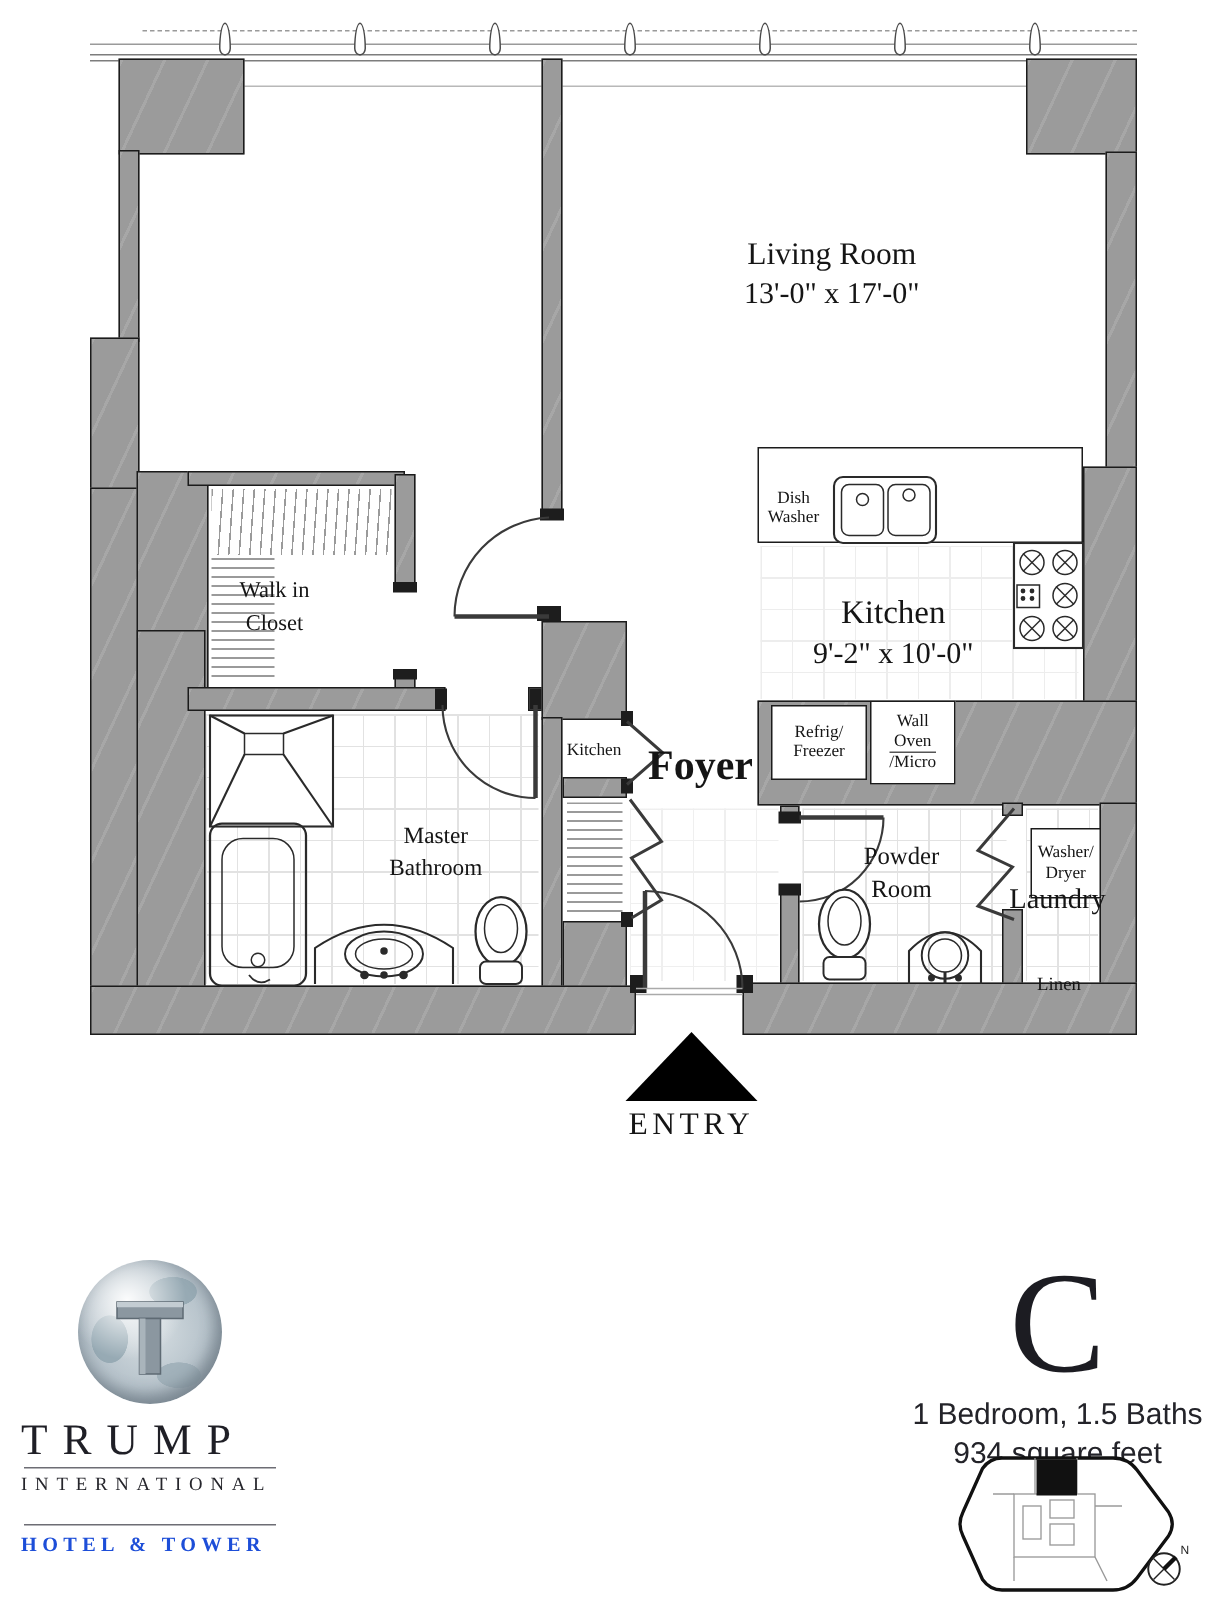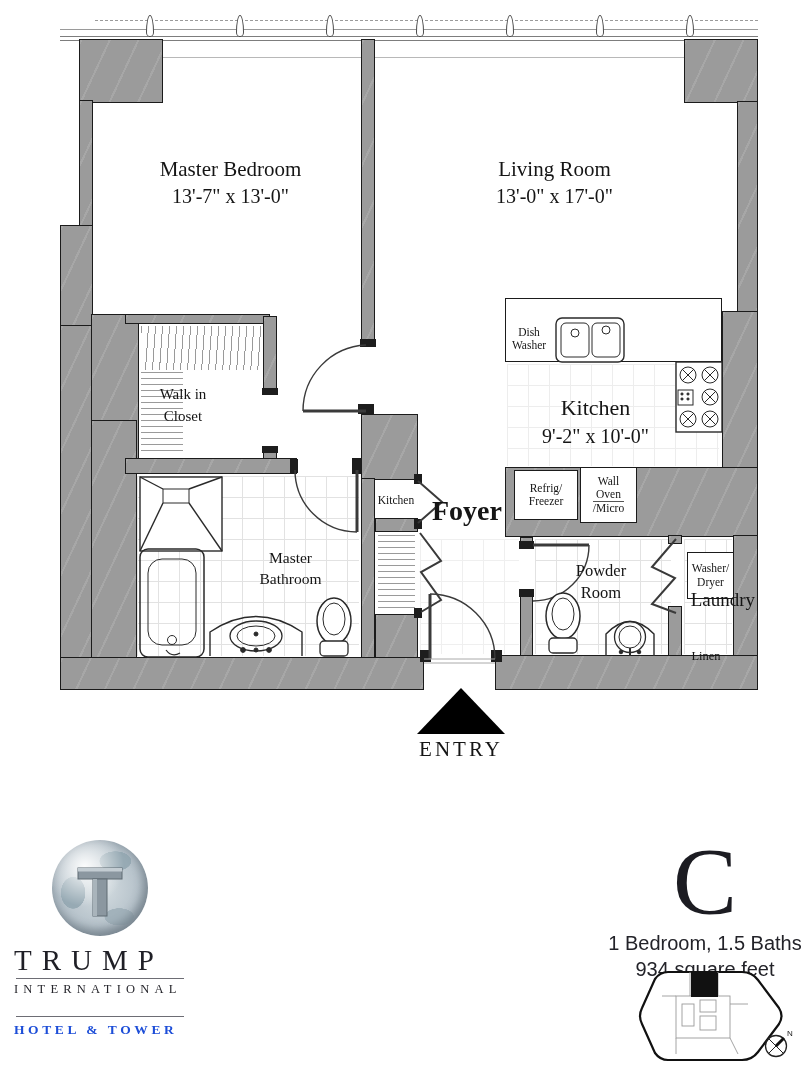--- a/index.html
+++ b/index.html
@@ -234,38 +234,34 @@
       <circle cx="682" cy="394" r="1.1" fill="#2a2a2a"></circle>
         <circle cx="688" cy="394" r="1.1" fill="#2a2a2a"></circle>
       <circle cx="682" cy="399" r="1.1" fill="#2a2a2a"></circle>
         <circle cx="688" cy="399" r="1.1" fill="#2a2a2a"></circle>
       <circle cx="682" cy="401" r="0" fill="#2a2a2a"></circle>
     </g>
 
     <polygon points="461,688 505,734 417,734" fill="#000"></polygon>
   </svg>
 
-  <div class="roomlabel" style="left:128px;top:155px;width:205px;">
-    <div class="rm-name">Master Bedroom</div>
-    <div class="rm-dims">13'-7" x 13'-0"</div>
-  </div>
   <div class="roomlabel" style="left:452px;top:155px;width:205px;">
     <div class="rm-name">Living Room</div>
     <div class="rm-dims">13'-0" x 17'-0"</div>
   </div>
   <div class="roomlabel" style="left:518px;top:393px;width:155px;">
     <div class="rm-name" style="font-size:22px;">Kitchen</div>
     <div class="rm-dims">9'-2" x 10'-0"</div>
   </div>
   <div class="roomlabel" style="left:150px;top:384px;width:66px;font-size:15px;line-height:1.45;">Walk in Closet</div>
   <div class="roomlabel" style="left:238px;top:548px;width:105px;font-size:15.5px;">Master Bathroom</div>
   <div class="roomlabel" style="left:422px;top:492px;width:90px;font-size:28px;font-weight:bold;">Foyer</div>
   <div class="roomlabel" style="left:372px;top:493px;width:48px;font-size:11.5px;">Kitchen</div>
   <div class="roomlabel" style="left:558px;top:560px;width:86px;font-size:16.5px;">Powder Room</div>
-  <div class="roomlabel" style="left:655px;top:587px;width:100px;font-size:19px;text-align:right;">Laundry</div>
+  <div class="roomlabel" style="left:655px;top:587px;width:100px;font-size:19px;">Laundry</div>
   <div class="roomlabel" style="left:682px;top:648px;width:48px;font-size:12.5px;">Linen</div>
   <div class="roomlabel" style="left:408px;top:735px;width:106px;font-size:21px;letter-spacing:3px;">ENTRY</div>
 
   <div class="brand">
     <div class="globe">
       <svg width="96" height="96" viewBox="0 0 96 96" style="position:absolute;left:0;top:0;">
         <g stroke="#5e6a73" stroke-width="1">
           <rect x="26" y="28" width="44" height="11" fill="#8b97a0"></rect>
           <rect x="41" y="39" width="14" height="37" fill="#8b97a0"></rect>
           <rect x="26" y="28" width="44" height="3.5" fill="#c3ccd2" stroke="none"></rect>

